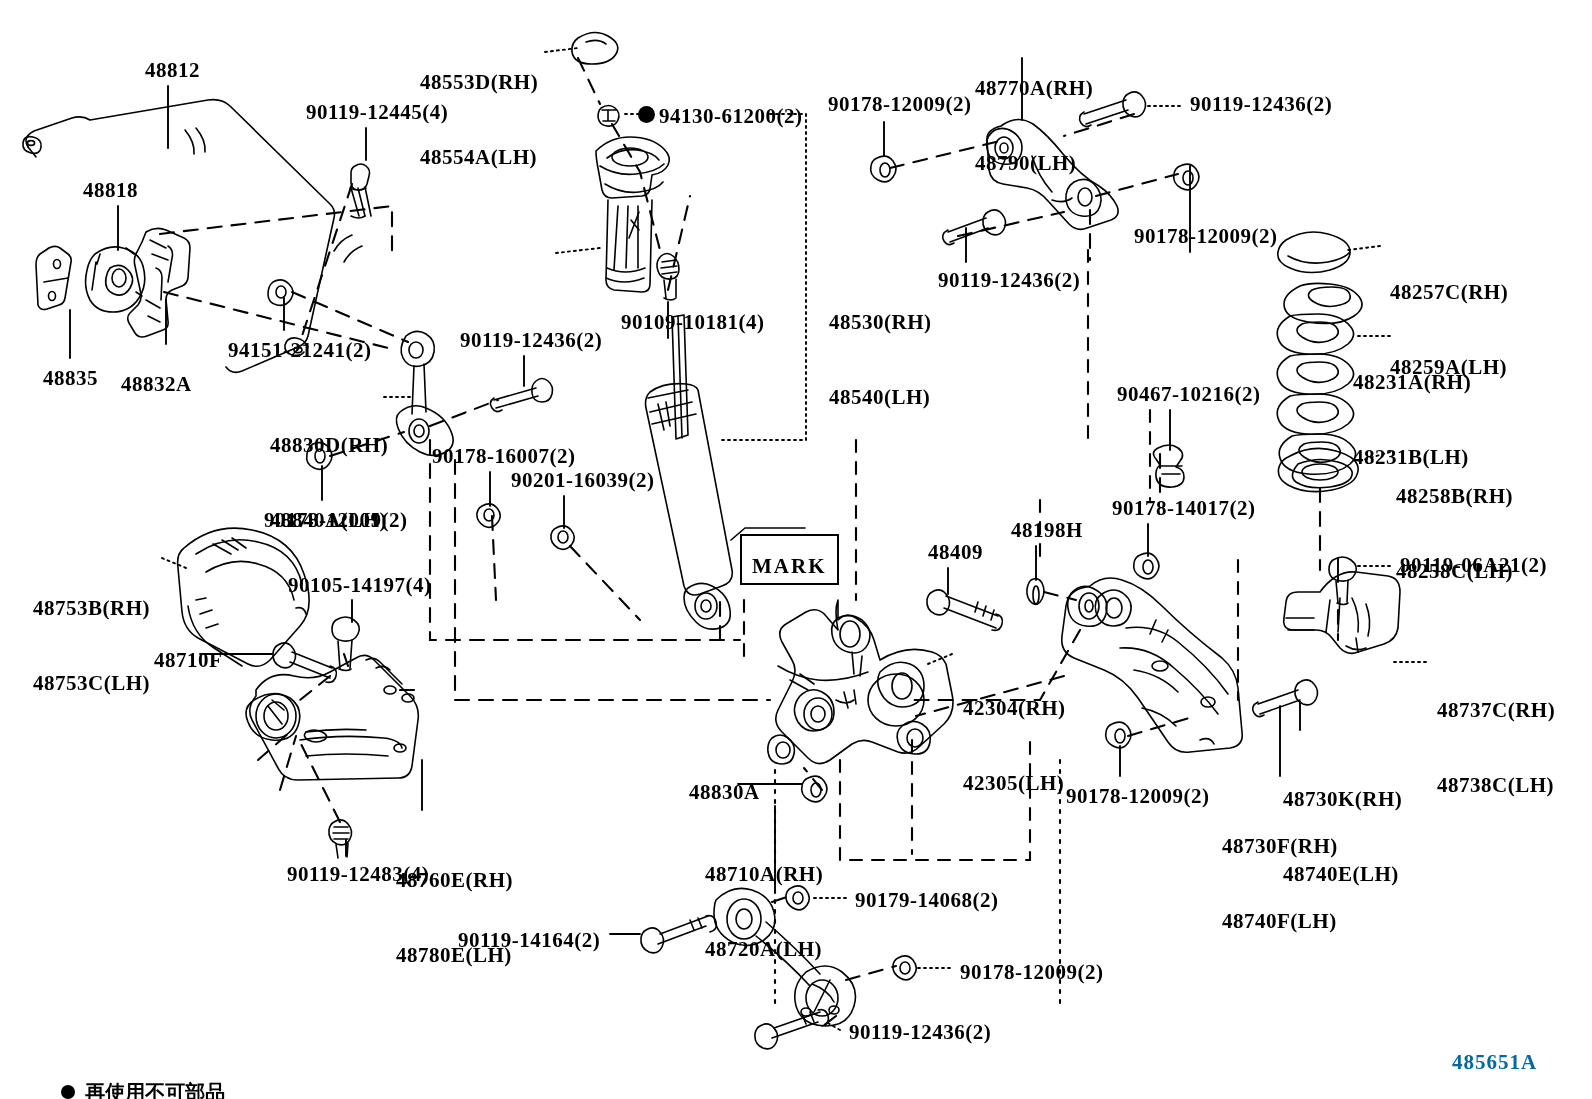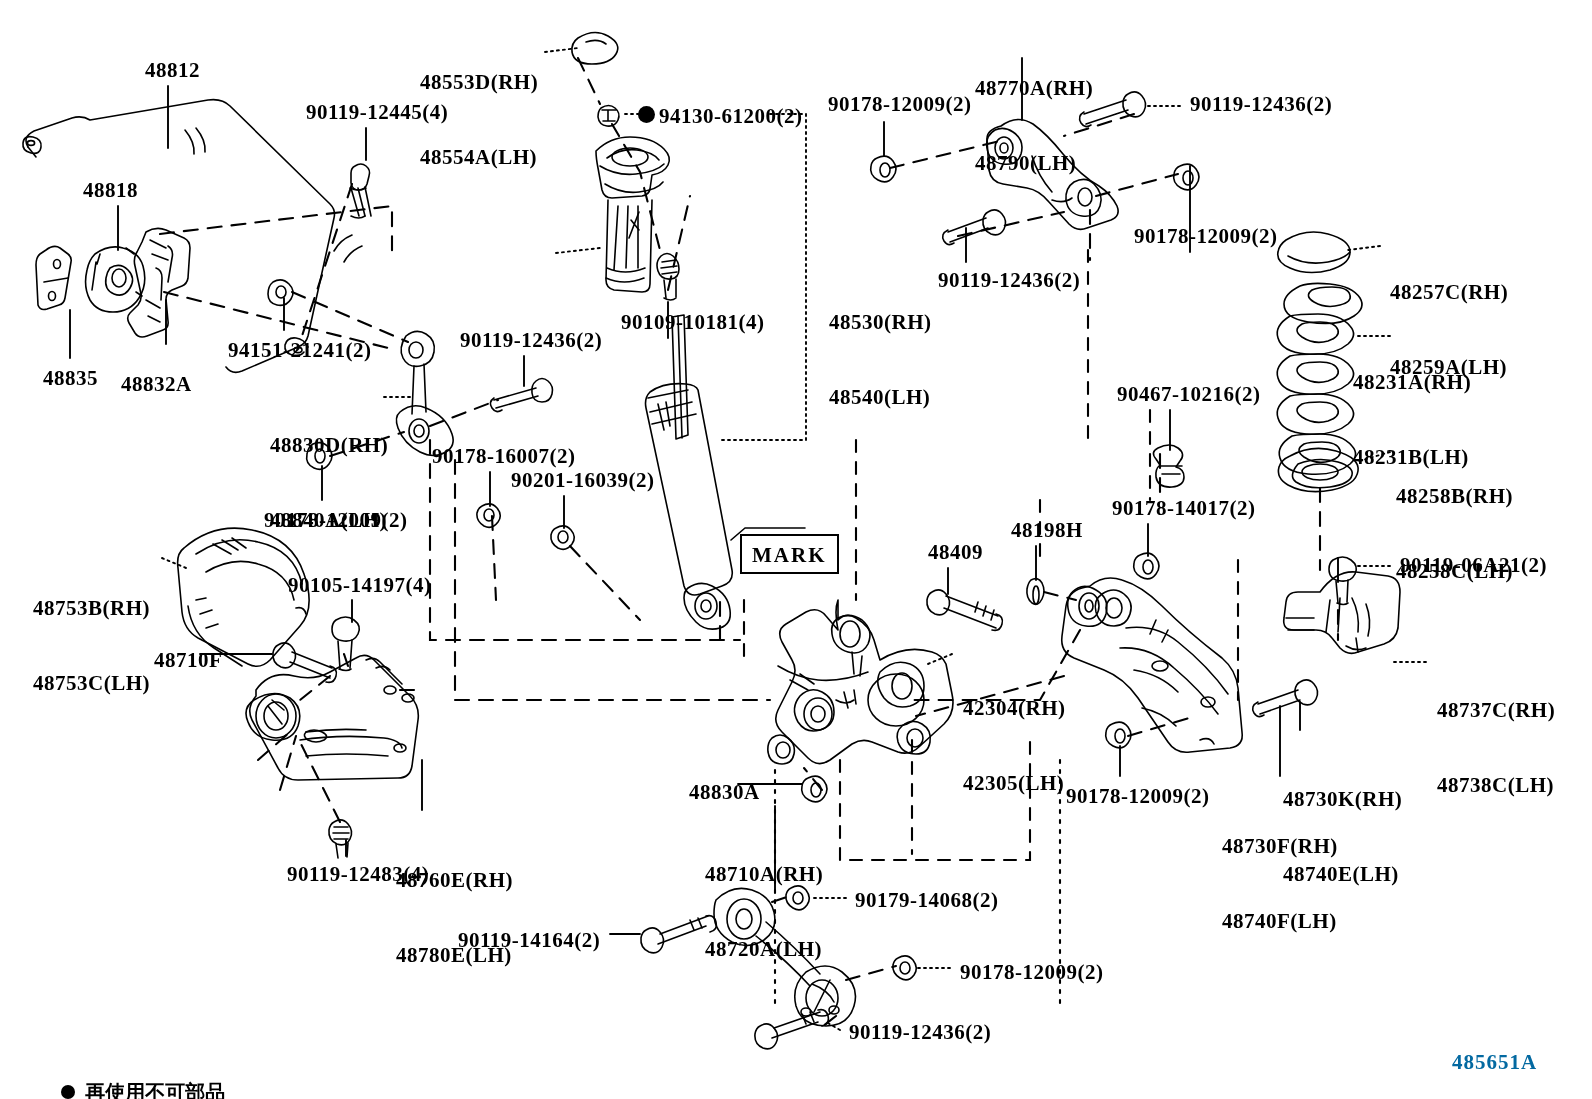--- a/index.html
+++ b/index.html
@@ -31,21 +31,21 @@
     background:#000;margin-right:10px;vertical-align:middle;
   }
   .legend span.txt{vertical-align:middle;}
   .figno{
     position:absolute;font-family:"Liberation Serif",serif;font-weight:700;
     font-size:21px;letter-spacing:1px;color:#0369a1;
   }
   .markbox{
     position:absolute;border:2px solid #000;background:#fff;
     font-family:"Liberation Serif",serif;font-weight:700;font-size:21px;
-    padding:7px 10px 4px 10px;letter-spacing:2px;color:#000;
+    padding:18px 10px 4px 10px;letter-spacing:2px;color:#000;
   }
   .nrdot{position:absolute;width:17px;height:17px;border-radius:50%;background:#000;}
 </style>
 </head>
 <body>
 
 <div id="stage">
 
   <svg id="art" viewBox="0 0 1592 1099">
     <g fill="none" stroke="#000" stroke-width="1.6" stroke-linejoin="round" stroke-linecap="round">

